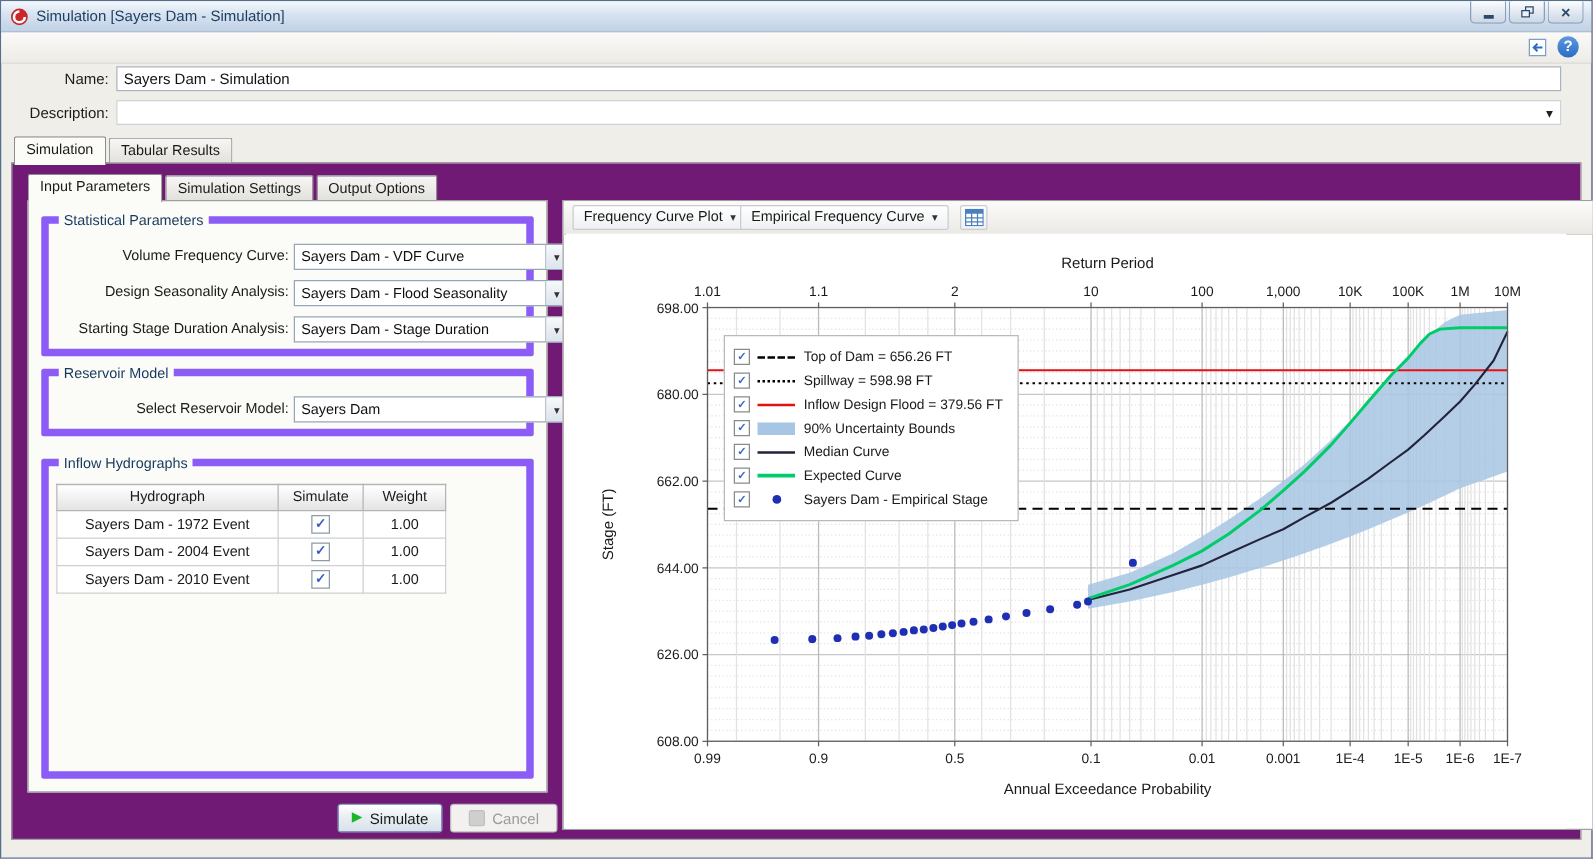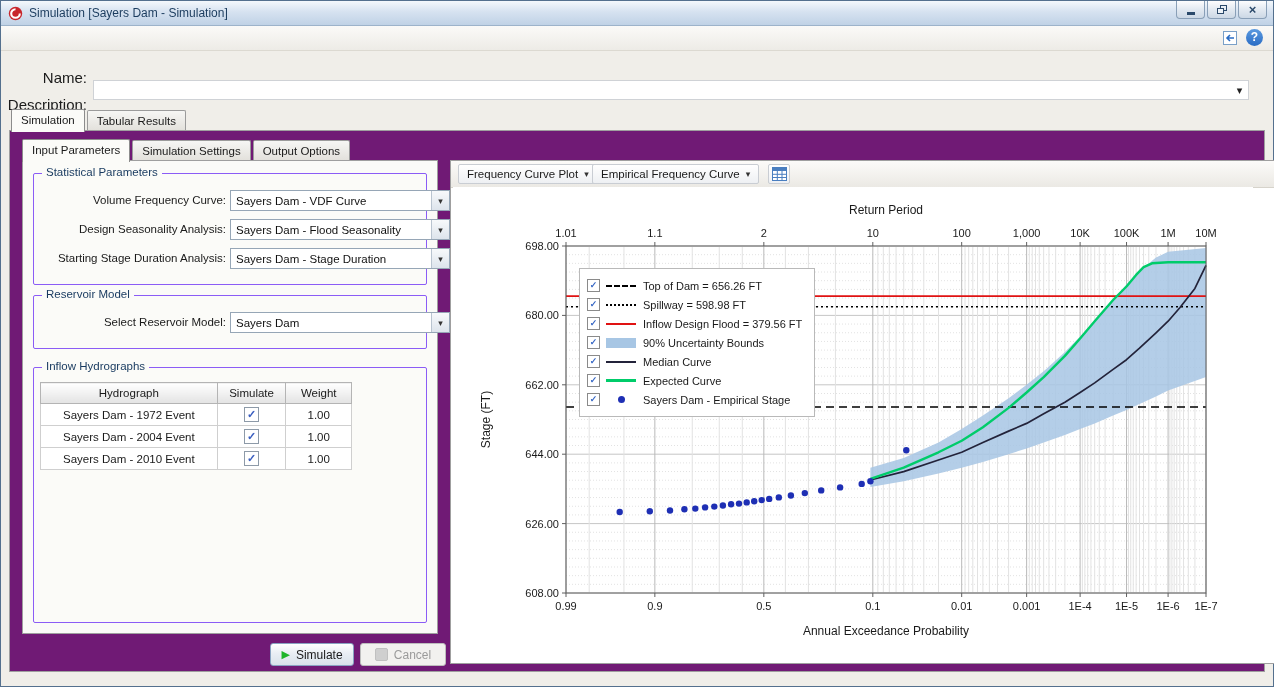--- a/index.html
+++ b/index.html
@@ -16,40 +16,40 @@
   .g-rest::before{content:"";position:absolute;left:3px;top:0;width:5px;height:4px;border:1px solid #2b4a6b;}
   .g-rest::after{content:"";position:absolute;left:0;top:3px;width:5px;height:4px;border:1px solid #2b4a6b;background:#eef3f8;}
   .g-close{font-size:13px;font-weight:bold;line-height:15px;}
 
   
   .toolstrip{position:absolute;top:25px;left:0;right:0;height:24px;background:linear-gradient(#fbfaf8,#edebe6);border-bottom:1px solid #dcd9d1;}
   .dockbtn{position:absolute;top:3px;right:34px;width:18px;height:18px;display:flex;align-items:center;justify-content:center;}
   .helpbtn{position:absolute;top:3px;right:10px;width:17px;height:17px;border-radius:50%;background:linear-gradient(#5b9ae0,#2a6cc4);color:#fff;font-size:12px;font-weight:bold;text-align:center;line-height:17px;}
 
   
-  .flabel-top{position:absolute;left:6px;width:80px;text-align:right;font-size:15px;color:#1a1a1a;margin-top:13px;}
+  .flabel-top{position:absolute;left:6px;width:80px;text-align:right;font-size:12px;color:#1a1a1a;}
   .name-input{position:absolute;left:92px;top:52px;width:1156px;height:20px;border:1px solid #a9b4c0;font:12px "Liberation Sans",sans-serif;padding:0 5px;background:#fff;color:#111;box-sizing:border-box;}
 
   .combo{position:absolute;height:21px;background:#fff;border:1px solid #96a6b6;display:flex;align-items:center;box-sizing:border-box;}
   .combo-text{flex:1;font-size:11.5px;padding:0 5px;white-space:nowrap;overflow:hidden;color:#111;}
   .combo-btn{width:17px;height:100%;border-left:1px solid #b9c4d0;background:linear-gradient(#f7f9fb,#dde4ec);display:flex;align-items:center;justify-content:center;font-size:9px;color:#333;}
   .combo.flat{border-color:#cfd2d6;}
   .combo.flat .combo-btn{background:none;border-left:none;font-size:11px;color:#222;}
 
   
   .tabrow{position:absolute;height:22px;display:flex;align-items:flex-end;}
   .tab{font-size:11.5px;padding:4px 9px 3px;border:1px solid #9b9b9b;border-bottom:none;background:linear-gradient(#f6f6f4,#e3e1dc);margin-right:2px;border-radius:2px 2px 0 0;color:#1a1a1a;position:relative;z-index:2;}
   .tab.active{background:#fbfbf8;padding-bottom:6px;margin-bottom:-2px;z-index:4;border-color:#8c8c8c;}
 
   .tabcontent{position:absolute;left:8px;top:129px;width:1256px;height:542px;border:1px solid #9f9f9f;background:#701a75;box-sizing:border-box;z-index:1;}
 
   
   .panelbox{position:absolute;border:1px solid #9f9f9f;background:#fbfbf8;box-sizing:border-box;z-index:1;}
   #left-panel{left:12px;top:29px;width:416px;height:474px;}
-  .group{position:absolute;border:1px solid #8b5cf6;border-radius:2px;box-sizing:border-box;}
+  .group{position:absolute;border:6px solid #8b5cf6;border-radius:2px;box-sizing:border-box;}
   .group-title{position:absolute;top:-8px;left:8px;background:#fbfbf8;padding:0 4px;font-size:11.5px;color:#17395f;}
   .g-row{position:absolute;left:0;right:0;height:21px;}
   .g-row .flabel{position:absolute;left:4px;width:188px;top:4px;text-align:right;font-size:11.5px;color:#1a1a1a;}
   .g-row .combo{left:196px;width:220px;top:0;}
 
   
   .hydro-table{position:absolute;left:6px;top:14px;width:312px;border-collapse:collapse;font-size:11.5px;color:#1a1a1a;background:#fff;}
   .hydro-table th{font-weight:normal;border:1px solid #b4b4b4;background:linear-gradient(#ffffff,#e3e3e3);height:20px;padding:0 2px;}
   .hydro-table td{border:1px solid #cfcfcf;height:21px;text-align:center;padding:0 2px;}
   .col-name{width:232px;} .col-sim{width:74px;} .col-w{width:74px;}
@@ -117,20 +117,21 @@
     <span class="dockbtn">
       <svg width="16" height="16">
           <rect x="1.5" y="1.5" width="13" height="13" fill="#ffffff" stroke="#7aa0c8"></rect>
           <path d="M12 8 H5 M8 5 L5 8 L8 11" stroke="#2a6cc4" stroke-width="1.6" fill="none"></path>
         </svg>
     </span>
     <span class="helpbtn">?</span>
   </div>
 
   <label class="flabel-top" style="top:55px;">Name:</label>
+  <input class="name-input" value="Sayers Dam - Simulation" style="">
   <label class="flabel-top" style="top:82px;">Description:</label>
   <div class="combo flat" style="left:92px;top:79px;width:1156px;height:20px;">
     <span class="combo-text"></span>
     <span class="combo-btn">
         <span>▾</span>
       </span>
   </div>
 
   <div class="tabrow" style="left:10px;top:107px;">
     <div class="tab active">Simulation</div>

